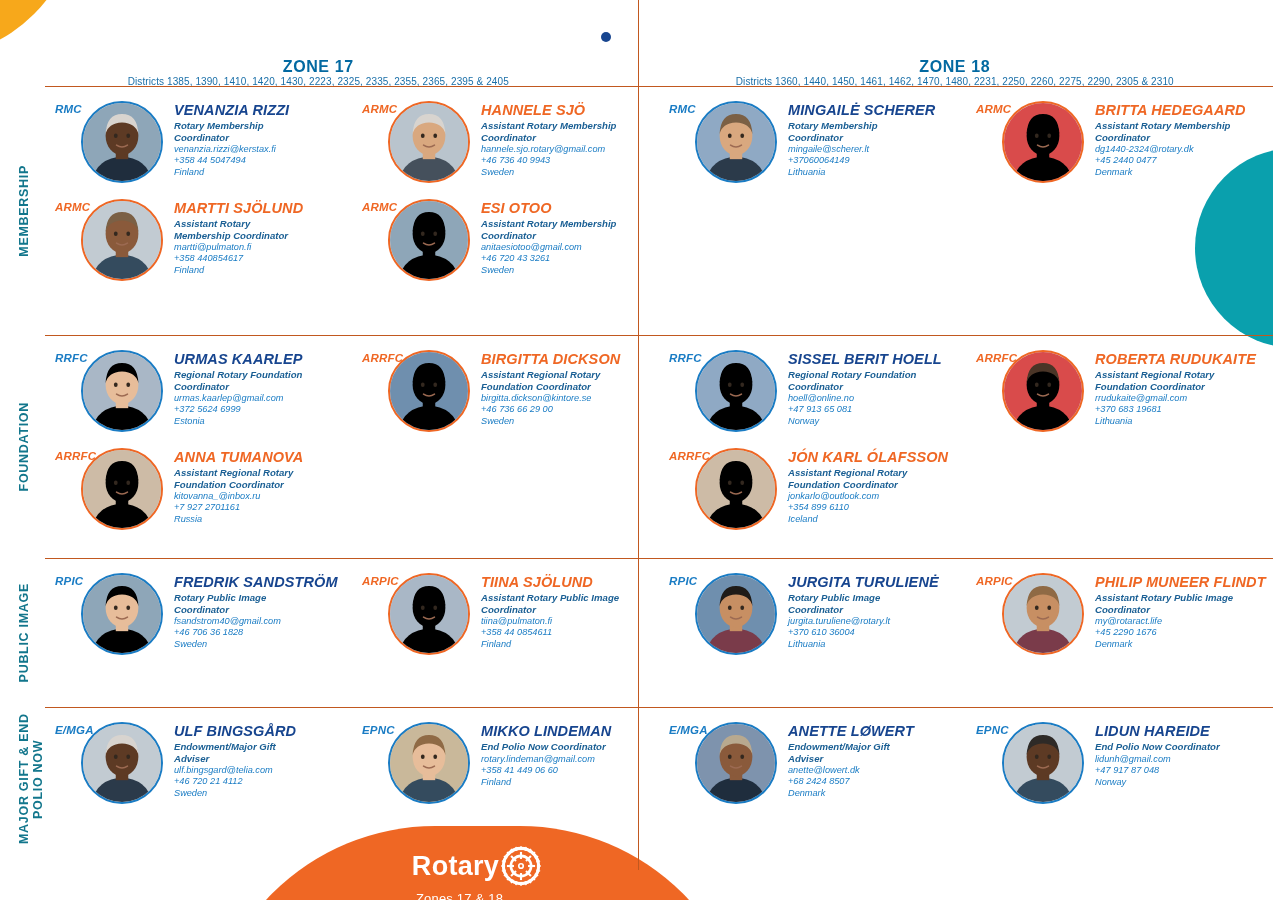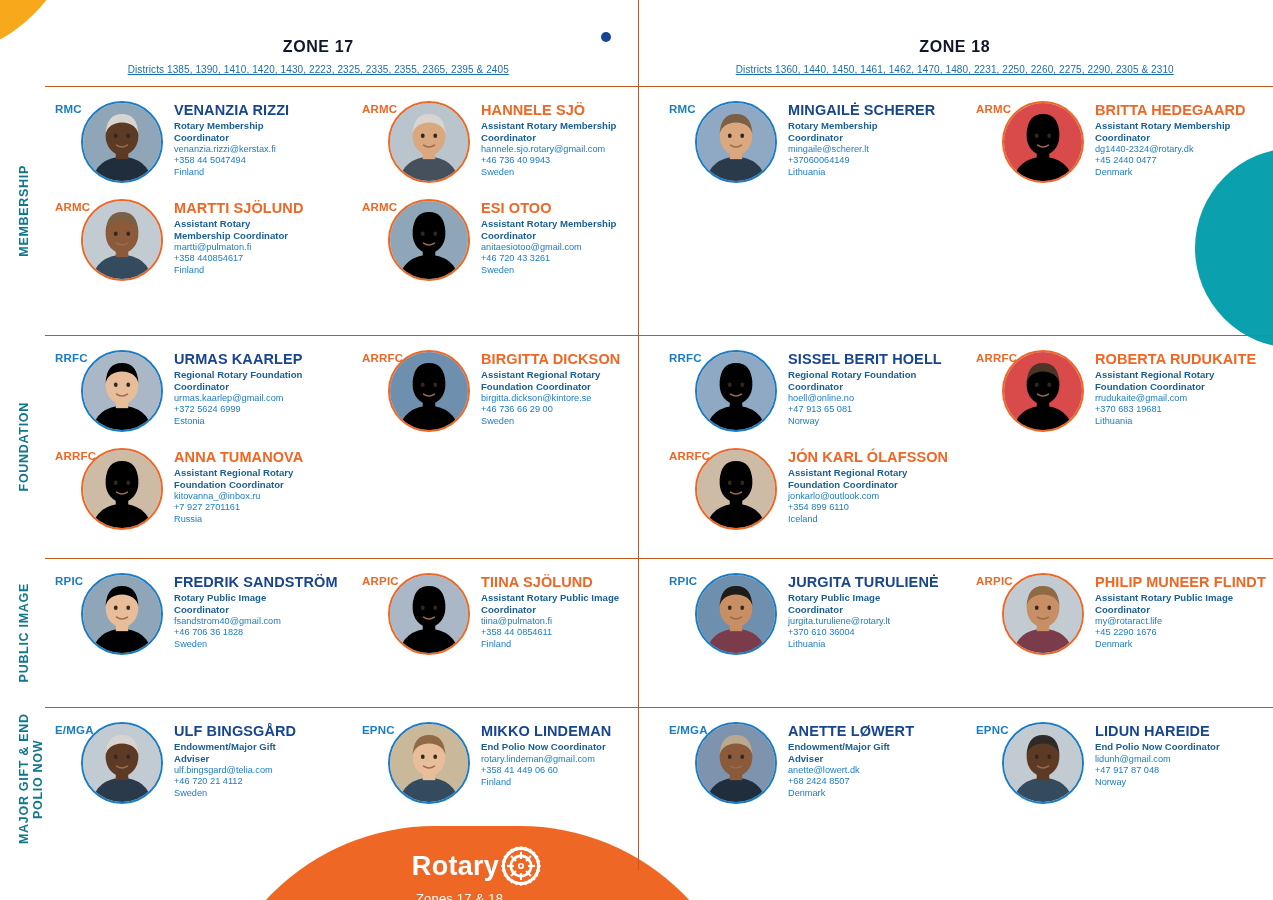--- a/index.html
+++ b/index.html
@@ -56,24 +56,24 @@
     background:#c1581f;z-index:3;
   }
 
   
   .zone-headers{
     position:absolute;left:0;top:38px;width:1273px;height:48px;z-index:4;
     display:flex;
   }
   .zone-col{flex:1;text-align:center;}
   .zone-title{
-    color:#0f172a;font-size:16px;font-weight:bold;letter-spacing:.6px;
+    color:#0369a1;font-size:16px;font-weight:bold;letter-spacing:.6px;margin-top:20px;
   }
   .zone-districts{
-    color:#1a6fa8;font-size:10px;margin-top:8px;letter-spacing:.1px;text-decoration:underline;
+    color:#1a6fa8;font-size:10px;margin-top:0;letter-spacing:.1px;
   }
 
   
   .grid{
     position:absolute;left:45px;top:86px;width:1228px;z-index:4;
   }
   .band{
     position:relative;
     border-top:1px solid #c1581f;
     display:flex;
@@ -85,21 +85,21 @@
   }
   .band-label span{
     writing-mode:vertical-rl;transform:rotate(180deg);
     color:#12768c;font-size:12.5px;font-weight:bold;letter-spacing:.7px;
     text-align:center;line-height:1.15;
   }
   .band-inner{
     display:flex;width:100%;
   }
   .half{width:50%;display:flex;}
-  .cell{width:50%;padding:14px 6px 10px 14px;box-sizing:border-box;}
+  .cell{width:50%;padding:14px 6px 10px 14px;box-sizing:border-box;font-style:italic;}
 
   
   .person{
     display:flex;align-items:flex-start;margin-bottom:16px;position:relative;
     padding-left:22px;
   }
   .person:last-child{margin-bottom:0;}
   .role-tag{
     position:absolute;left:-4px;top:2px;
     font-size:11.5px;font-weight:bold;letter-spacing:.2px;

